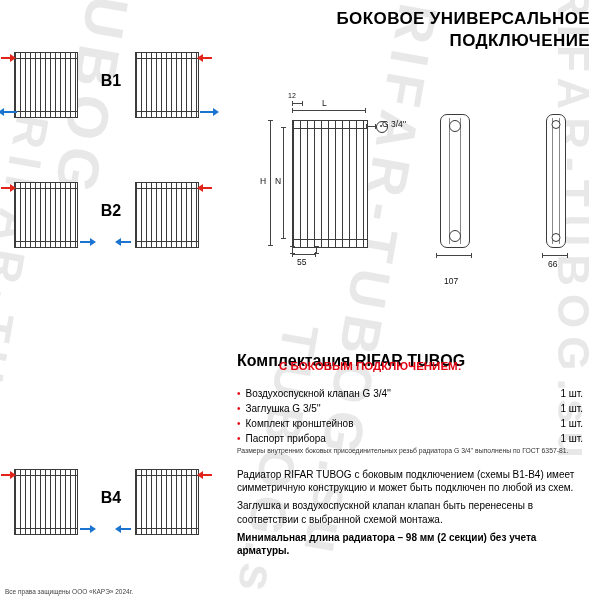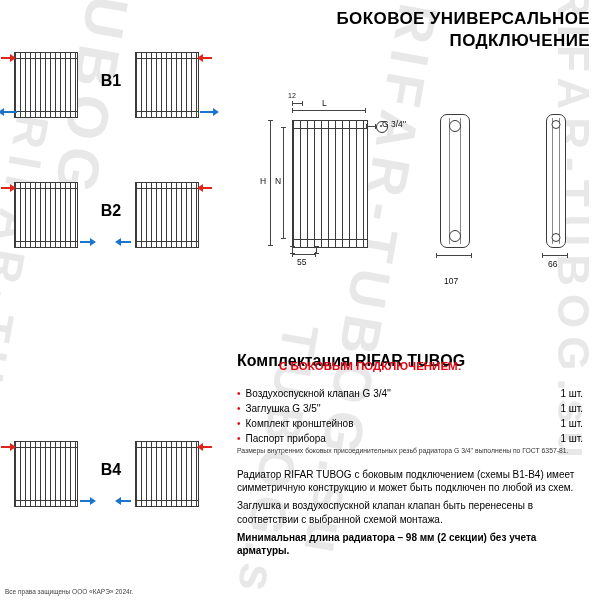--- a/index.html
+++ b/index.html
@@ -17,21 +17,21 @@
   #wm3{left:450px;top:10px;font-size:54px;transform:rotate(100deg);}
   #wm4{left:598px;top:-15px;font-size:44px;transform:rotate(90deg);}
   #wm5{left:330px;top:330px;font-size:50px;transform:rotate(100deg);}
 
   
   .title{position:absolute;top:8px;right:10px;text-align:right;font-weight:bold;
          font-size:17px;line-height:1.3;letter-spacing:.4px;color:#000;}
 
   
   .scheme-row{position:absolute;left:0;width:232px;height:84px;}
-  #row1{top:42px}#row2{top:172px}#row3{top:305px}#row4{top:431px}
+  #row1{top:42px}#row2{top:172px}#row3{top:305px}#row4{top:459px}
   .rad{position:absolute;width:62px;height:64px;border:1px solid #3b3b3b;background:
        repeating-linear-gradient(90deg,#3b3b3b 0,#3b3b3b 1px,#fff 1px,#fff 5px);}
   .rad .mt,.rad .mb{position:absolute;left:0;right:0;height:0;border-top:1px solid #3b3b3b;display:block;}
   .rad .mt{top:5px}.rad .mb{bottom:5px}
   .rad-l{left:14px;top:10px}.rad-r{left:135px;top:10px}
   .scheme-label{position:absolute;left:90px;top:30px;width:42px;text-align:center;
                 font-weight:bold;font-size:16px;color:#000;}
   .arr{position:absolute;height:2px;background:currentColor;}
   .red{color:var(--arrow_red,#e2231a)} .blue{color:var(--arrow_blue,#1b75d0)}
   .hr::after{content:"";position:absolute;left:100%;top:-3px;border:4px solid transparent;

